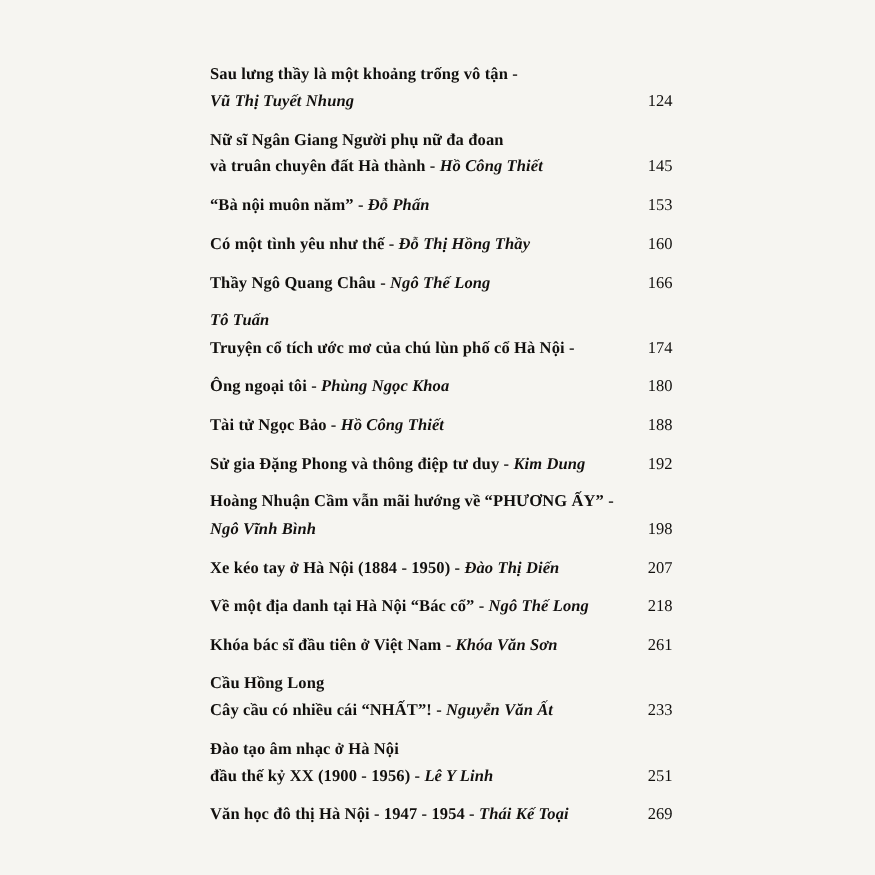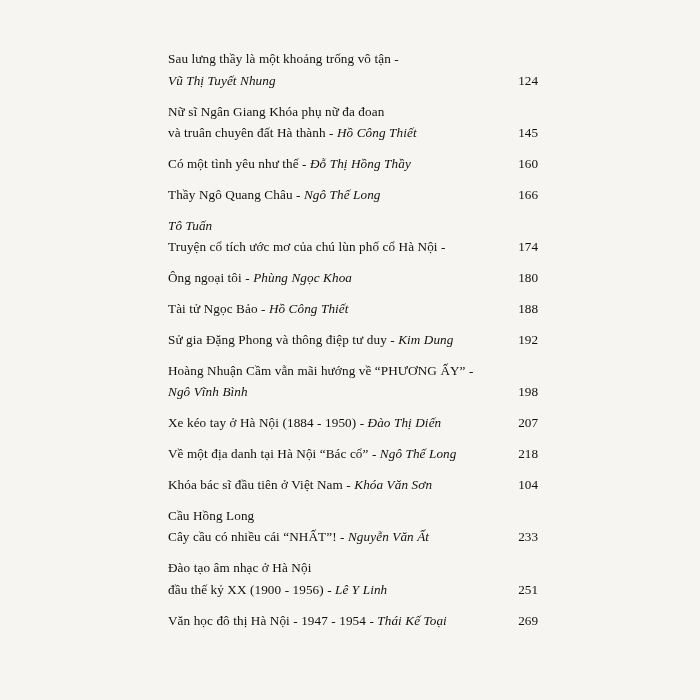--- a/index.html
+++ b/index.html
@@ -35,20 +35,21 @@
     display: flex;
     align-items: flex-start;
     margin-bottom: 9px;
   }
   .entry-text {
     flex: 1 1 auto;
     font-size: 13.2px;
     line-height: 1.65;
     color: #12100e;
     letter-spacing: 0.1px;
+    font-weight: bold;
   }
   .entry-text i {
     font-style: italic;
   }
   .entry-page {
     flex: 0 0 auto;
     width: 40px;
     text-align: right;
     font-size: 13.2px;
     color: #12100e;
@@ -70,24 +71,30 @@
   <div class="toc" id="toc-list">
       <div class="entry multi">
         <div class="entry-text">
           <span class="line2-indent"><span>Sau lưng thầy là một khoảng trống vô tận -</span></span>
           <span class="line2-indent"><i>Vũ Thị Tuyết Nhung</i></span>
         </div>
         <div class="entry-page">124</div>
       </div>
       <div class="entry multi">
         <div class="entry-text">
-          <span class="line2-indent"><span>Nữ sĩ Ngân Giang Khóa phụ nữ đa đoan</span></span>
+          <span class="line2-indent"><span>Nữ sĩ Ngân Giang Người phụ nữ đa đoan</span></span>
           <span class="line2-indent"><span>và truân chuyên đất Hà thành - </span><i>Hồ Công Thiết</i></span>
         </div>
         <div class="entry-page">145</div>
+      </div>
+      <div class="entry">
+        <div class="entry-text">
+          <span class="line2-indent"><span>“Bà nội muôn năm” - </span><i>Đỗ Phấn</i></span>
+        </div>
+        <div class="entry-page">153</div>
       </div>
       <div class="entry">
         <div class="entry-text">
           <span class="line2-indent"><span>Có một tình yêu như thế - </span><i>Đỗ Thị Hồng Thầy</i></span>
         </div>
         <div class="entry-page">160</div>
       </div>
       <div class="entry">
         <div class="entry-text">
           <span class="line2-indent"><span>Thầy Ngô Quang Châu - </span><i>Ngô Thế Long</i></span>
@@ -135,21 +142,21 @@
       <div class="entry">
         <div class="entry-text">
           <span class="line2-indent"><span>Về một địa danh tại Hà Nội “Bác cổ” - </span><i>Ngô Thế Long</i></span>
         </div>
         <div class="entry-page">218</div>
       </div>
       <div class="entry">
         <div class="entry-text">
           <span class="line2-indent"><span>Khóa bác sĩ đầu tiên ở Việt Nam - </span><i>Khóa Văn Sơn</i></span>
         </div>
-        <div class="entry-page">104</div>
+        <div class="entry-page">261</div>
       </div>
       <div class="entry multi">
         <div class="entry-text">
           <span class="line2-indent"><span>Cầu Hồng Long</span></span>
           <span class="line2-indent"><span>Cây cầu có nhiều cái “NHẤT”! - </span><i>Nguyễn Văn Ất</i></span>
         </div>
         <div class="entry-page">233</div>
       </div>
       <div class="entry multi">
         <div class="entry-text">

